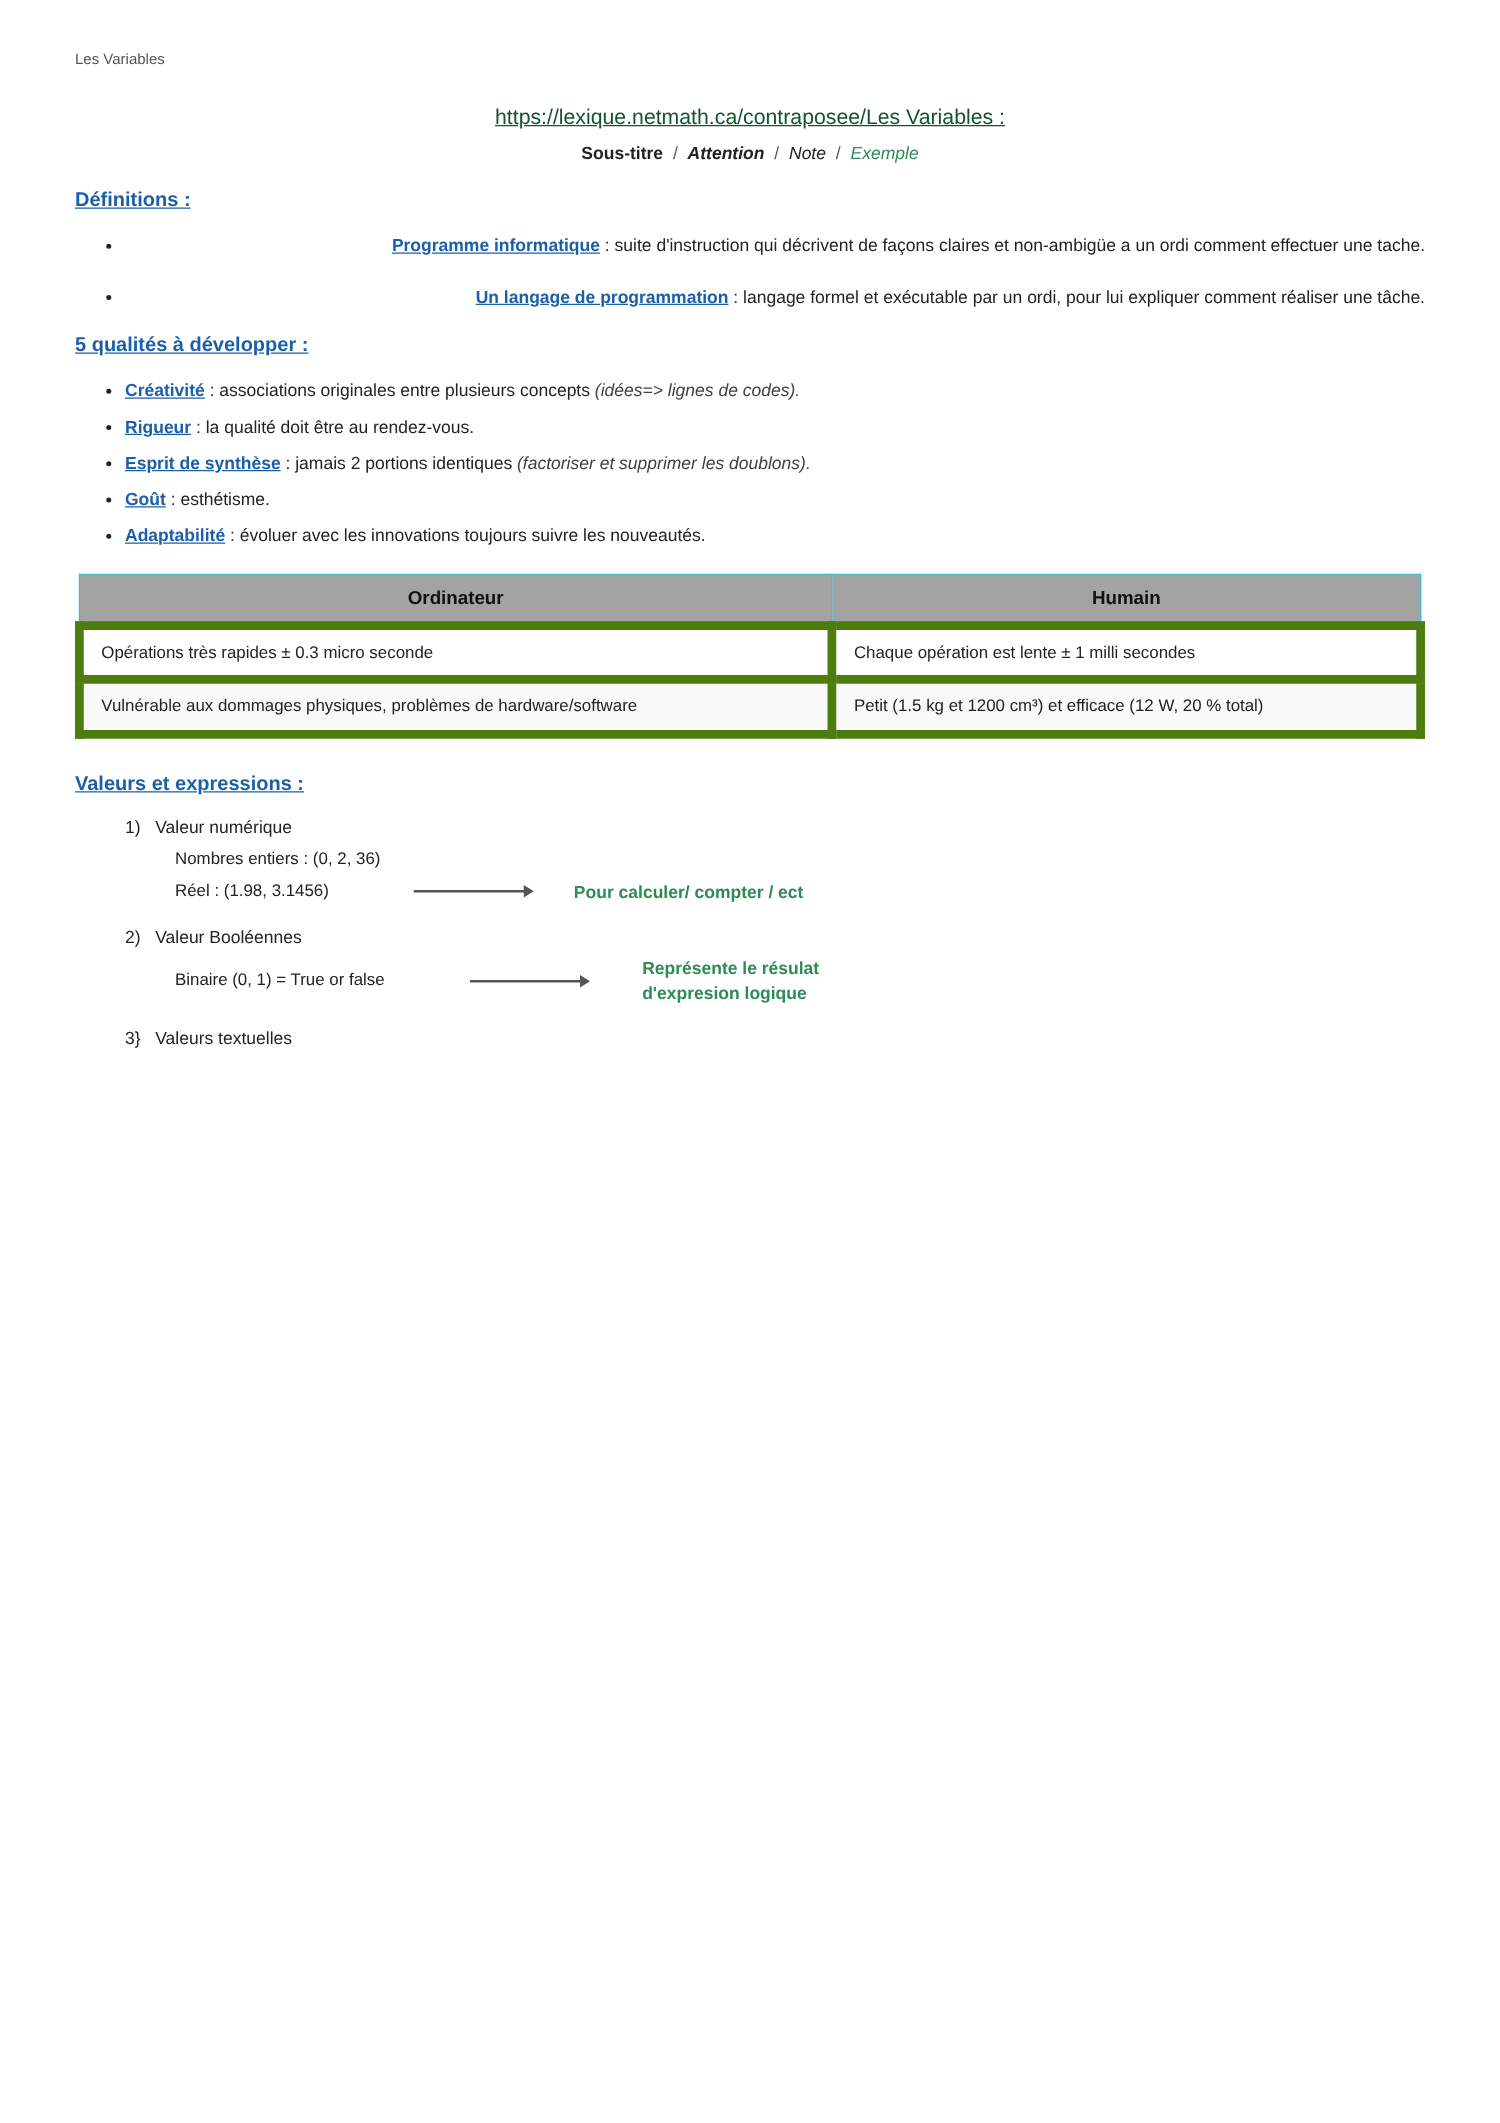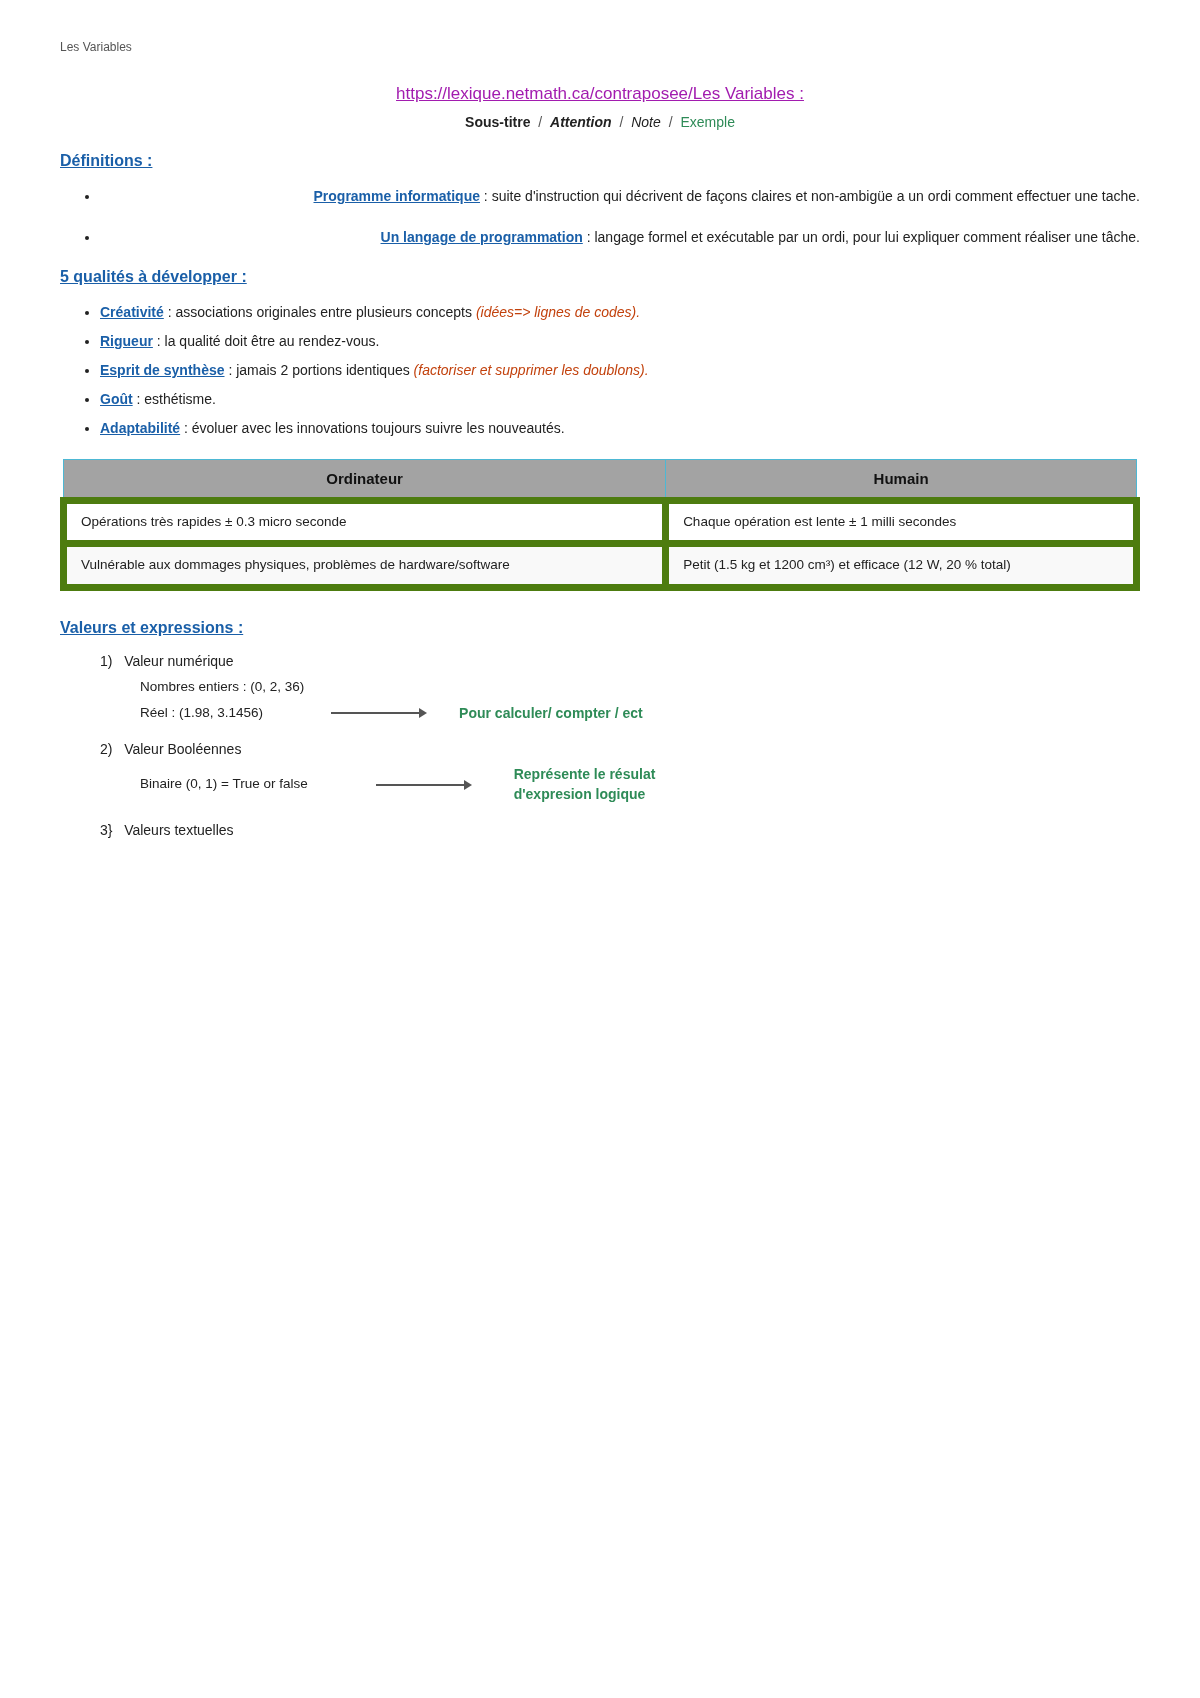--- a/index.html
+++ b/index.html
@@ -14,32 +14,32 @@
     .page-label {
       font-size: 12px;
       color: #555;
       margin-bottom: 30px;
     }
     .main-title {
       text-align: center;
       font-size: 17px;
       font-weight: normal;
       text-decoration: underline;
-      color: #a21caf;
+      color: #14532d;
       margin-bottom: 10px;
     }
     .subtitle-line {
       text-align: center;
       margin-bottom: 22px;
       font-size: 14px;
     }
     .subtitle-line .sous-titre { font-weight: bold; }
     .subtitle-line .attention { font-weight: bold; font-style: italic; }
     .subtitle-line .note { font-style: italic; }
-    .subtitle-line .exemple { color: #2e8b57; }
+    .subtitle-line .exemple { color: #2e8b57; font-style: italic; }
     .subtitle-line .separator { color: #555; margin: 0 4px; }
 
     .section-title {
       font-size: 16px;
       font-weight: bold;
       color: #1a5fa8;
       text-decoration: underline;
       margin-bottom: 16px;
       margin-top: 10px;
     }
@@ -66,21 +66,21 @@
     ul.qualities-list li {
       margin-bottom: 8px;
       line-height: 1.5;
     }
     ul.qualities-list li .term {
       font-weight: bold;
       color: #1a5fa8;
       text-decoration: underline;
     }
     ul.qualities-list li .highlight {
-      color: #c2410c;
+      color: #404040;
       font-style: italic;
     }
 
     
     .comparison-table {
       width: 100%;
       border-collapse: collapse;
       margin-bottom: 28px;
       margin-top: 20px;
     }

